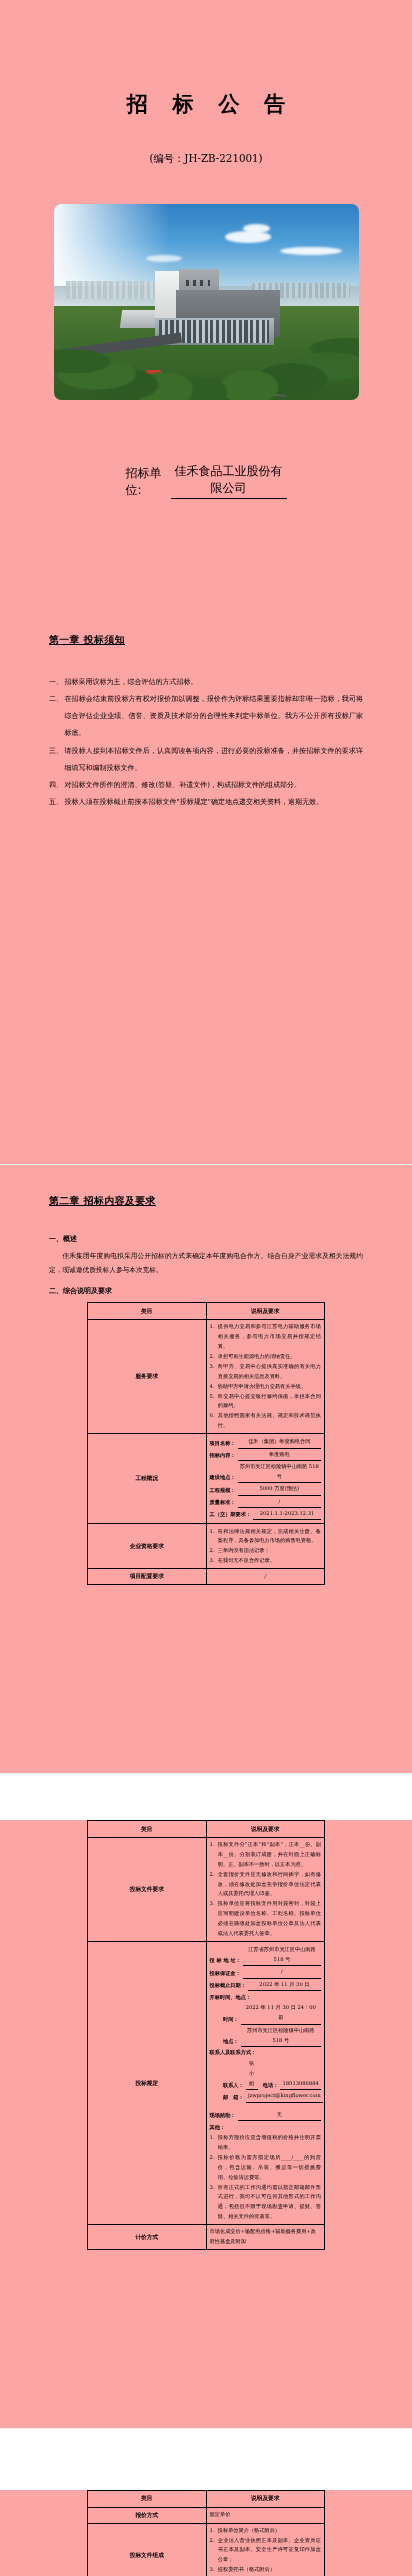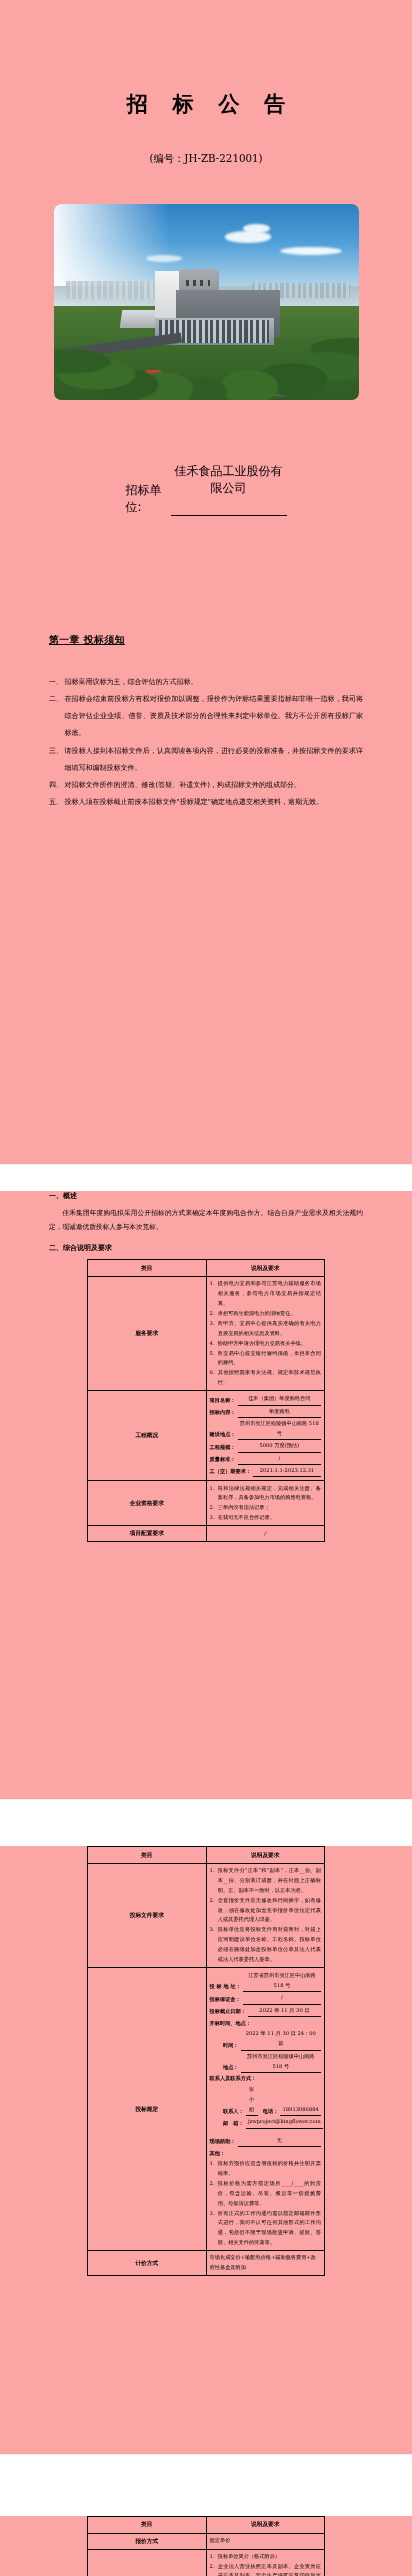--- a/index.html
+++ b/index.html
@@ -89,21 +89,21 @@
     position:absolute;top:463px;left:0;width:412px;
   }
   .cfield{
     display:flex;align-items:flex-end;justify-content:center;
     font-family:"DejaVu Sans","Liberation Sans",sans-serif;
     font-size:12px;margin-bottom:9.3px;color:#000;
   }
   .cfield .lbl{width:43px;text-align:left;flex:0 0 auto;}
   .cfield .val{
     width:116px;border-bottom:0.5px solid #000;text-align:center;
-    padding-bottom:18px;margin-left:2.1px;
+    padding-bottom:1px;margin-left:2.1px;
     font-family:"DejaVu Sans","Liberation Sans",sans-serif;
   }
   .cfield .val.serifnum{font-family:"DejaVu Serif","Liberation Serif",serif;}
 
   
   .chap-title{
     text-align:left;font-weight:700;font-size:9.8px;
     letter-spacing:0.5px;margin:0;padding:0;color:#000;text-decoration:underline;
   }
   .chap-title.serif{font-family:"DejaVu Serif","Liberation Serif",serif;}
@@ -206,20 +206,21 @@
       <li>
         <span class="num">五、</span>
         <span class="txt">投标人须在投标截止前按本招标文件"投标规定"确定地点递交相关资料，逾期无效。</span>
       </li>
     </ul>
   </section>
 
   <div class="page-sep"></div>
 
   <section class="page" style="height:608px;padding:0 49px;box-sizing:border-box;">
+    <h2 class="chap-title serif" style="padding-top:30px;">第二章  招标内容及要求</h2>
 
     <h3 class="sec-h" style="margin-top:26px;">一、概述</h3>
     <p class="sec-p" style="margin-top:5.2px;text-indent:2em;">佳禾集团年度购电拟采用公开招标的方式来确定本年度购电合作方。结合自身产业需求及相关法规约定，现诚邀优质投标人参与本次竞标。</p>
 
     <h3 class="sec-h" style="margin-top:9.3px;">二、综合说明及要求</h3>
 
     <table class="req" style="margin-top:6.2px;">
       <thead>
         <tr>
           <th>类目</th>

